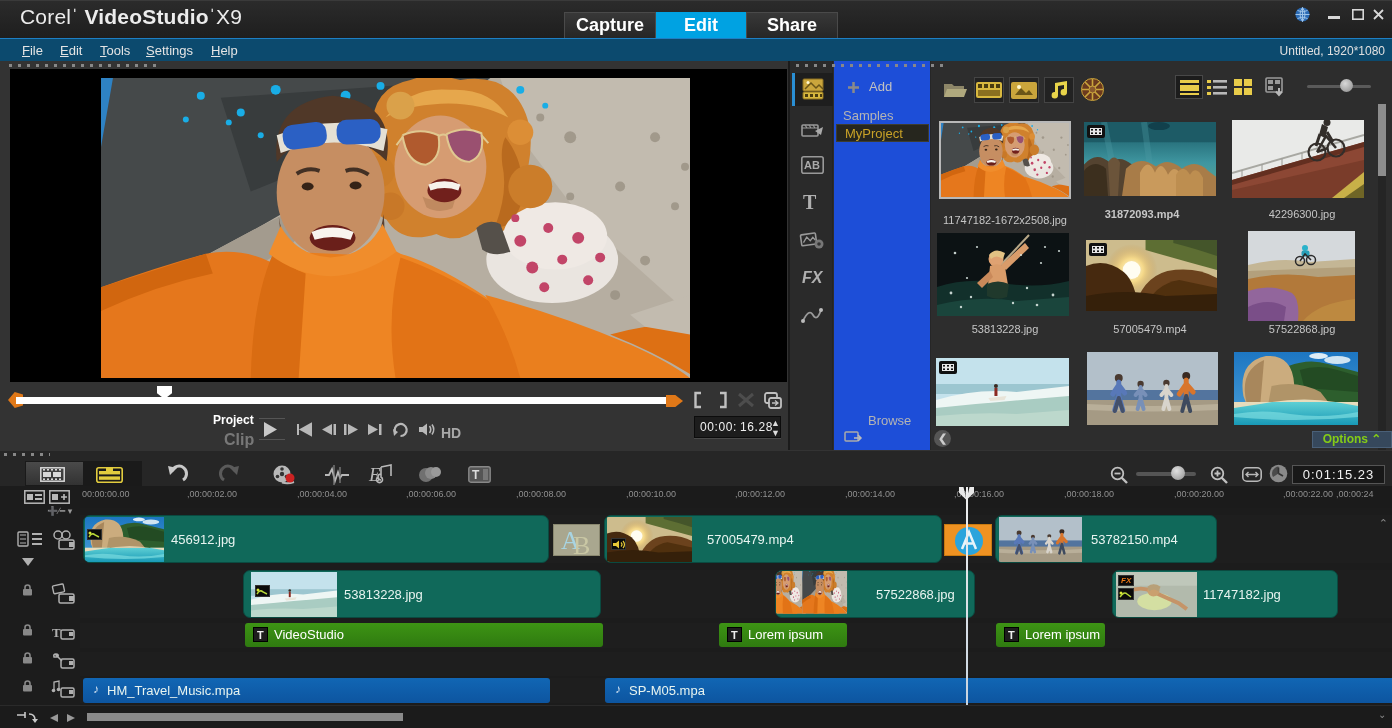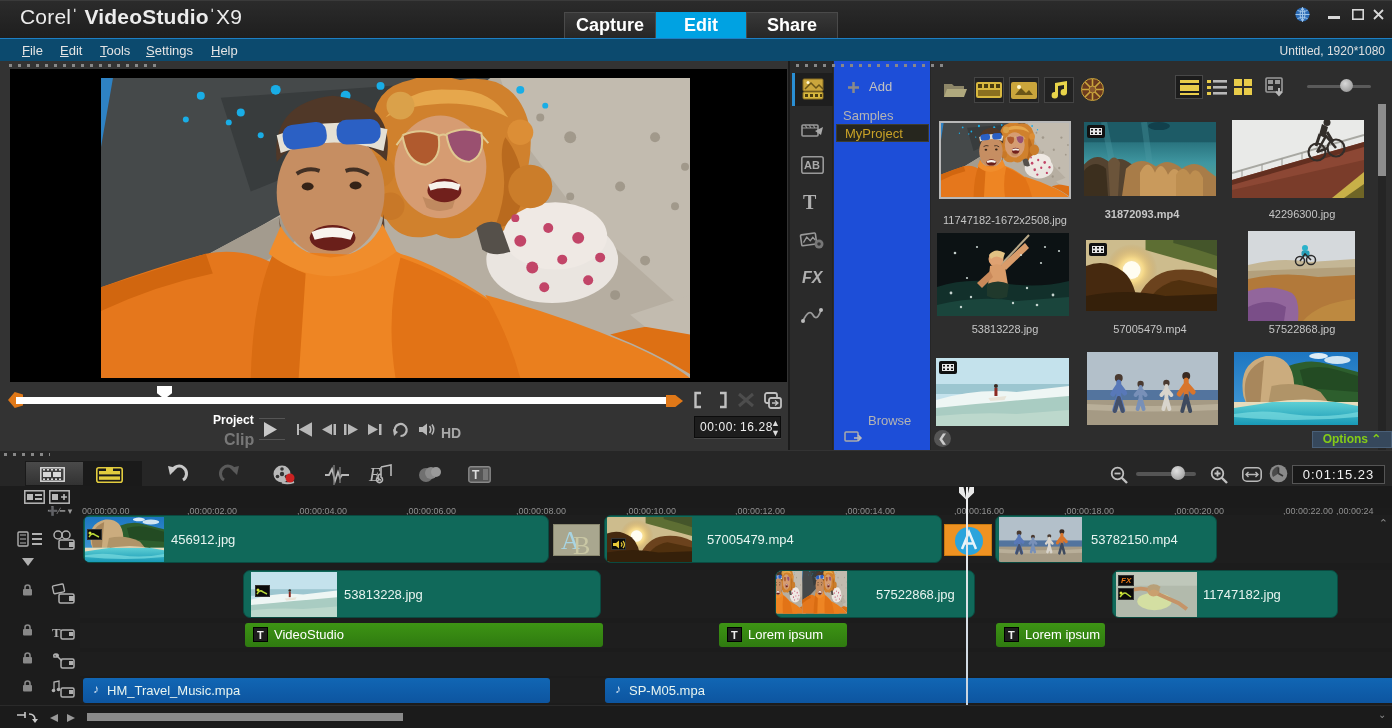--- a/index.html
+++ b/index.html
@@ -58,21 +58,21 @@
 #libscrollthumb { position:absolute; left:0; top:0px; width:8px; height:72px; background:#8d8d8d; }
 #optionsbtn { position:absolute; left:522px; top:370px; width:80px; height:17px; background:#36485c;
   border:1px solid #4a6078; color:#84cc16; font-size:12px; font-weight:bold; text-align:center; line-height:15px; }
 #backbtn { position:absolute; left:144px; top:369px; width:17px; height:17px; background:#555; border-radius:50%;
   color:#ccc; font-size:11px; text-align:center; line-height:16px; font-weight:bold;}
 
 #timeline { position:absolute; left:0; top:450px; width:1392px; height:278px; background:#1c1c1c; }
 #tltoolbar { position:absolute; left:0; top:0; width:1392px; height:36px; background:#262626; border-top:1px solid #333;}
 .tlbox { position:absolute; top:10px; height:25px; background:#3c3c3c; border:1px solid #1a1a1a; }
 #ruler { position:absolute; left:80px; top:36px; width:1312px; height:22px; background:#1b1b1b; }
-.rlbl { position:absolute; top:20px; color:#909090; font-size:9px; }
+.rlbl { position:absolute; top:3px; color:#909090; font-size:9px; }
 #tracks { position:absolute; left:0; top:58px; width:1392px; height:197px; }
 .trackrow { position:absolute; left:80px; width:1312px; background:#1e1e1e; }
 .clip { position:absolute; color:#fff; font-size:13px; overflow:hidden; }
 .teal { background:#10695a; border-radius:7px; border:1px solid #0a4a40;}
 .green { background:linear-gradient(#3d9414,#2f7a10); border-radius:3px; }
 .blue { background:linear-gradient(#1166b4,#0d55a0); border-radius:3px; }
 .cliptxt { position:absolute; top:0; color:#e8f4f0; }
 #bottombar { position:absolute; left:0; top:255px; width:1392px; height:23px; background:#1b1b1b; border-top:1px solid #2a2a2a;}
 #hscroll { position:absolute; left:87px; top:7px; width:316px; height:8px; background:#8a8a8a; }
 #playhead { position:absolute; left:966px; top:37px; width:2px; height:218px;

